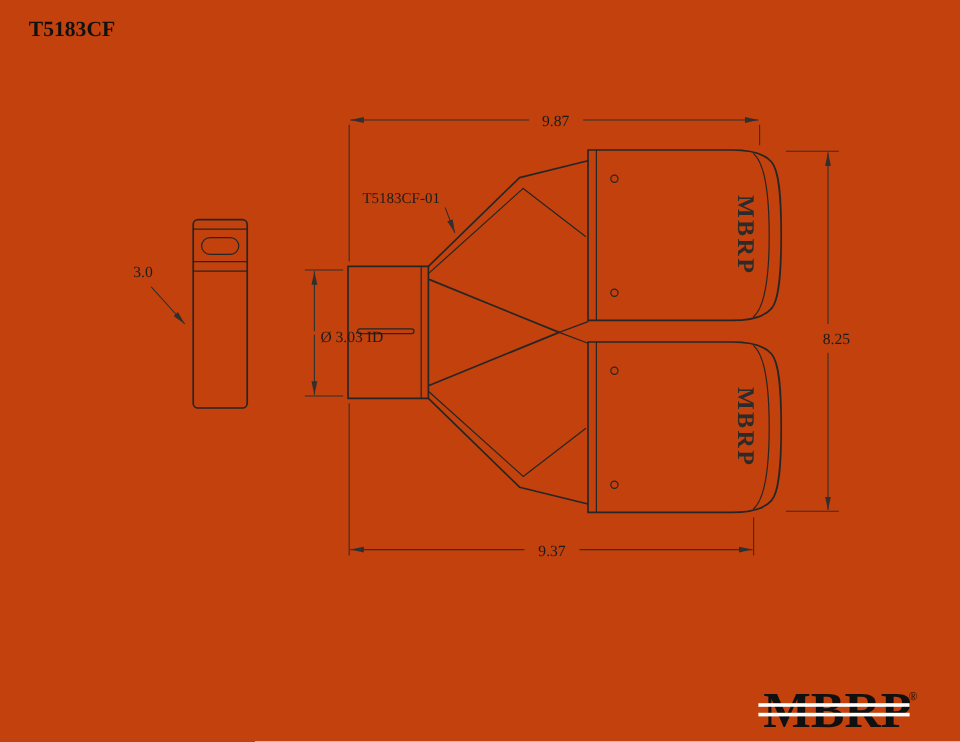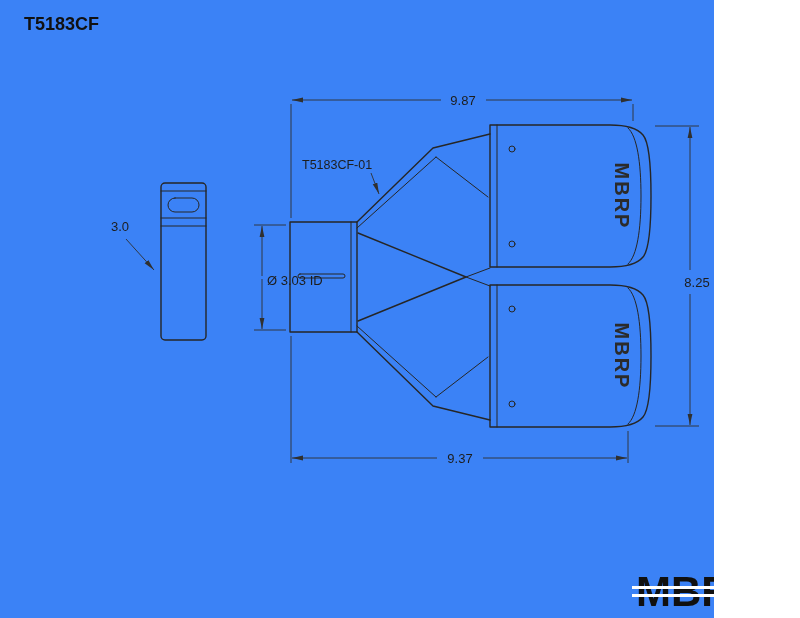--- a/index.html
+++ b/index.html
@@ -1,20 +1,20 @@
 <!DOCTYPE html>
 <html><head>
 <meta charset="utf-8">
 <style>
   html,body { margin:0; padding:0; background:#ffffff; }
   .page {
     position:relative;
-    width:714px; height:618px;
-    background:#3b82f6;
-    font-family:Liberation Sans, sans-serif;
+    width:800px; height:618px;
+    background:#c2410c;
+    font-family:Liberation Serif, serif;
     overflow:hidden;
   }
   svg { display:block; }
   .title   { font-size:18px; font-weight:bold; fill:#111; }
   .part *  { fill:none; stroke:#262626; stroke-width:1.4; stroke-linejoin:round; stroke-linecap:round; }
   .part .thin { stroke-width:1; }
   .dim line, .dim path { fill:none; stroke:#303030; stroke-width:0.9; }
   .dimtext { font-size:13px; fill:#1d1d1d; }
   .label   { font-size:12.5px; fill:#1d1d1d; }
   .tipbrand{ font-size:20px; font-weight:bold; letter-spacing:2px; fill:#2b2b2b; }

